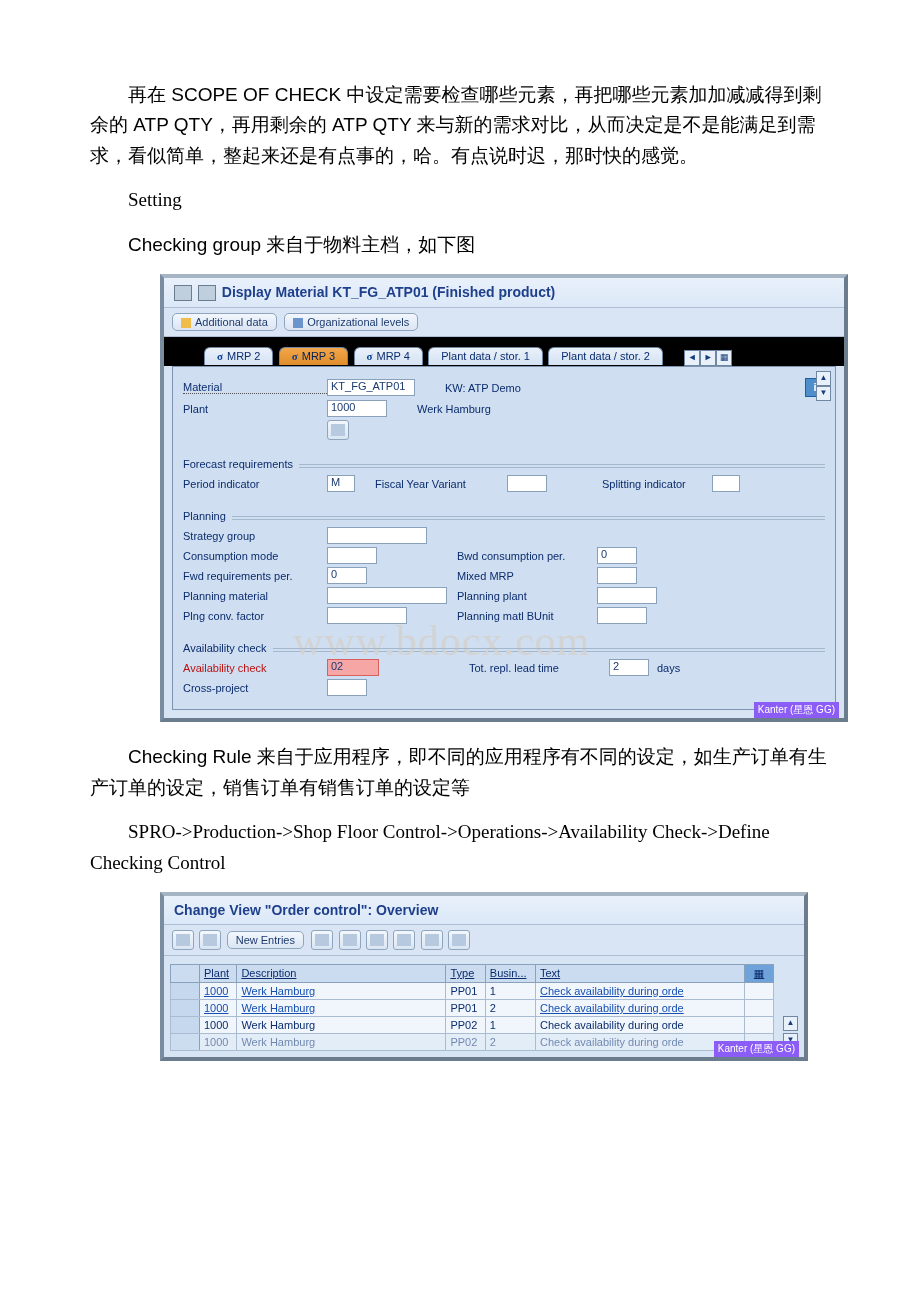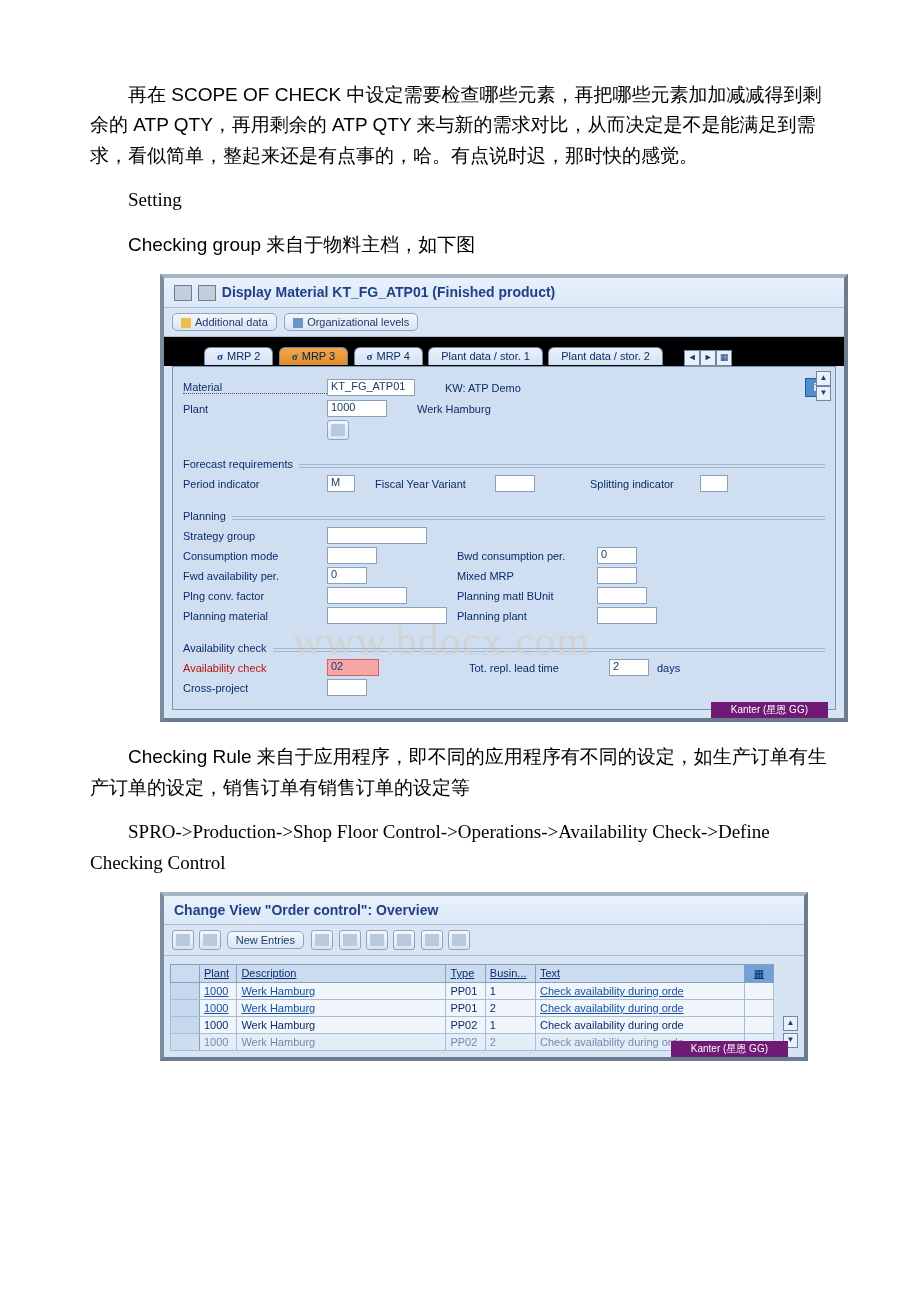--- a/index.html
+++ b/index.html
@@ -113,21 +113,21 @@
     background:#fff;
     height:17px;
     padding:0 3px;
     font-size:11px;
     color:#1b3a70;
     display:inline-block;
     box-sizing:border-box;
   }
   .sap-input.hi { background:#f7a6a6;border-color:#d96060; }
   .info-btn { display:inline-block;width:18px;height:17px;background:#4d8ecb;border:1px solid #1d5fa0;color:#fff;font-weight:bold;font-size:11px;text-align:center;line-height:16px;}
-  .kanter { position:absolute; right:16px; bottom:0; background:#701a75;color:#fff;font-size:10px;padding:1px 20px; }
+  .kanter { position:absolute; right:5px; bottom:0; background:#8b5cf6;color:#fff;font-size:10px;padding:1px 4px; }
 
   .sap-group-title { color:#0b2d6e; font-size:11px; margin:10px 0 2px 0; position:relative;}
   .sap-group-title::after{content:"";display:block;border-top:1px solid #a3b7cd;margin-top:2px;}
   .sap-group-title span{background:#cfdef0;position:relative;top:8px;padding-right:6px;}
   .group-box { border-top:1px solid #a3b7cd; padding-top:4px; }
 
   
   .sap-table {
     width:100%;
     border-collapse:collapse;
@@ -217,21 +217,21 @@
           <span class="sap-label"></span>
           <span class="tb-ico"></span>
         </div>
 
       <div class="sap-group-title"><span>Forecast requirements</span></div>
       <div class="group-box">
         <div class="sap-row">
           <span class="sap-label">Period indicator</span>
           <span class="sap-input" style="width:28px;">M</span>
           <span style="width:20px;"></span>
-          <span class="sap-label" style="width:120px;">Fiscal Year Variant</span>
+          <span class="sap-label" style="width:132px;">Fiscal Year Variant</span>
           <span class="sap-input" style="width:40px;"></span>
           <span style="width:20px;"></span>
           <span class="sap-label" style="width:110px;margin-left:35px;">Splitting indicator</span>
           <span class="sap-input" style="width:28px;"></span>
         </div>
       </div>
 
       <div class="sap-group-title"><span>Planning</span></div>
       <div class="group-box">
         <div class="sap-row">
@@ -239,39 +239,39 @@
           <span class="sap-input" style="width:100px;"></span>
         </div>
         <div class="sap-row">
           <span class="sap-label">Consumption mode</span>
           <span class="sap-input" style="width:50px;"></span>
           <span style="width:80px;"></span>
           <span class="sap-label" style="width:140px;">Bwd consumption per.</span>
           <span class="sap-input" style="width:40px;">0</span>
         </div>
         <div class="sap-row">
-          <span class="sap-label">Fwd availability per.</span>
+          <span class="sap-label">Fwd requirements per.</span>
           <span class="sap-input" style="width:40px;">0</span>
           <span style="width:90px;"></span>
           <span class="sap-label" style="width:140px;">Mixed MRP</span>
           <span class="sap-input" style="width:40px;"></span>
+        </div>
+        <div class="sap-row">
+          <span class="sap-label">Planning material</span>
+          <span class="sap-input" style="width:120px;"></span>
+          <span style="width:10px;"></span>
+          <span class="sap-label" style="width:140px;">Planning plant</span>
+          <span class="sap-input" style="width:60px;"></span>
         </div>
         <div class="sap-row">
           <span class="sap-label">Plng conv. factor</span>
           <span class="sap-input" style="width:80px;"></span>
           <span style="width:50px;"></span>
           <span class="sap-label" style="width:140px;">Planning matl BUnit</span>
           <span class="sap-input" style="width:50px;"></span>
-        </div>
-        <div class="sap-row">
-          <span class="sap-label">Planning material</span>
-          <span class="sap-input" style="width:120px;"></span>
-          <span style="width:10px;"></span>
-          <span class="sap-label" style="width:140px;">Planning plant</span>
-          <span class="sap-input" style="width:60px;"></span>
         </div>
       </div>
 
       <div class="sap-group-title"><span>Availability check</span></div>
       <div class="group-box">
         <div class="sap-row">
           <span class="sap-label" style="color:#b11;">Availability check</span>
           <span class="sap-input hi" style="width:52px;">02</span>
           <span style="width:90px;"></span>
           <span class="sap-label" style="width:140px;">Tot. repl. lead time</span>

